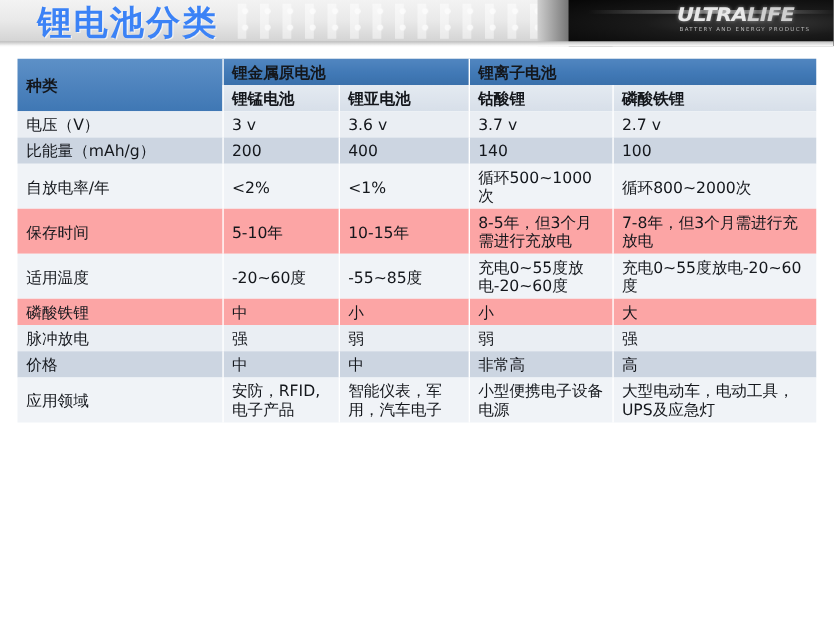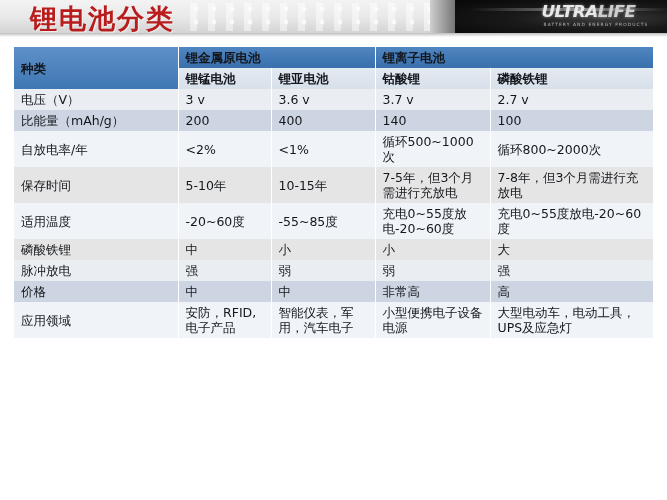--- a/index.html
+++ b/index.html
@@ -37,21 +37,21 @@
   .banner-streak{
     position:absolute;left:470px;top:8px;width:200px;height:3px;
     background:linear-gradient(90deg,rgba(255,255,255,0) 0%,rgba(255,255,255,.45) 55%,rgba(255,255,255,0) 100%);
   }
   .banner-bottom{
     position:absolute;left:0;top:33px;width:667px;height:4px;
     background:linear-gradient(180deg,#bdbdbd,#ffffff);
   }
   .slide-title{
     position:absolute;left:30px;top:3px;
-    font-size:27px;font-weight:bold;color:#b91c1c;
+    font-size:27px;font-weight:bold;color:#3b82f6;
     letter-spacing:2px;line-height:32px;
     text-shadow:1px 1px 0 rgba(255,255,255,.6);
     font-family:"DejaVu Sans","Liberation Sans",sans-serif;
     white-space:nowrap;
   }
   
   .logo{position:absolute;right:8px;top:4px;width:126px;height:29px;text-align:center;}
   .logo-word{
     font-family:"DejaVu Sans","Liberation Sans",sans-serif;
     font-size:15px;font-weight:bold;font-style:italic;
@@ -102,21 +102,21 @@
   }
   .hdr-sub{
     background:linear-gradient(180deg,#e4eaf1 0%,#d7dfe9 100%);
     color:#14171c;font-size:12.5px;
     border-right:1px solid #ffffff;
     font-weight:bold;
   }
   .row-a td{background:#eaeef3;}
   .row-b td{background:#ccd5e1;}
   .row-c td{background:#f0f3f7;}
-  .row-d td{background:#e5e5e5;}
+  .row-d td{background:#fca5a5;}
 
   .cell-multi{line-height:15px;}
 </style>
 </head>
 <body>
 
 <div class="slide">
 
   <div class="banner">
     <div class="banner-left"></div>
@@ -177,21 +177,21 @@
           <td>&lt;2%</td>
           <td>&lt;1%</td>
           <td class="cell-multi">循环500~1000次</td>
           <td class="cell-multi">循环800~2000次</td>
         </tr>
 
         <tr class="row-d">
           <td>保存时间</td>
           <td>5-10年</td>
           <td>10-15年</td>
-          <td class="cell-multi">7-5年，但3个月需进行充放电</td>
+          <td class="cell-multi">8-5年，但3个月需进行充放电</td>
           <td class="cell-multi">7-8年，但3个月需进行充放电</td>
         </tr>
 
         <tr class="row-c">
           <td>适用温度</td>
           <td>-20~60度</td>
           <td>-55~85度</td>
           <td class="cell-multi">充电0~55度放电-20~60度</td>
           <td class="cell-multi">充电0~55度放电-20~60度</td>
         </tr>

